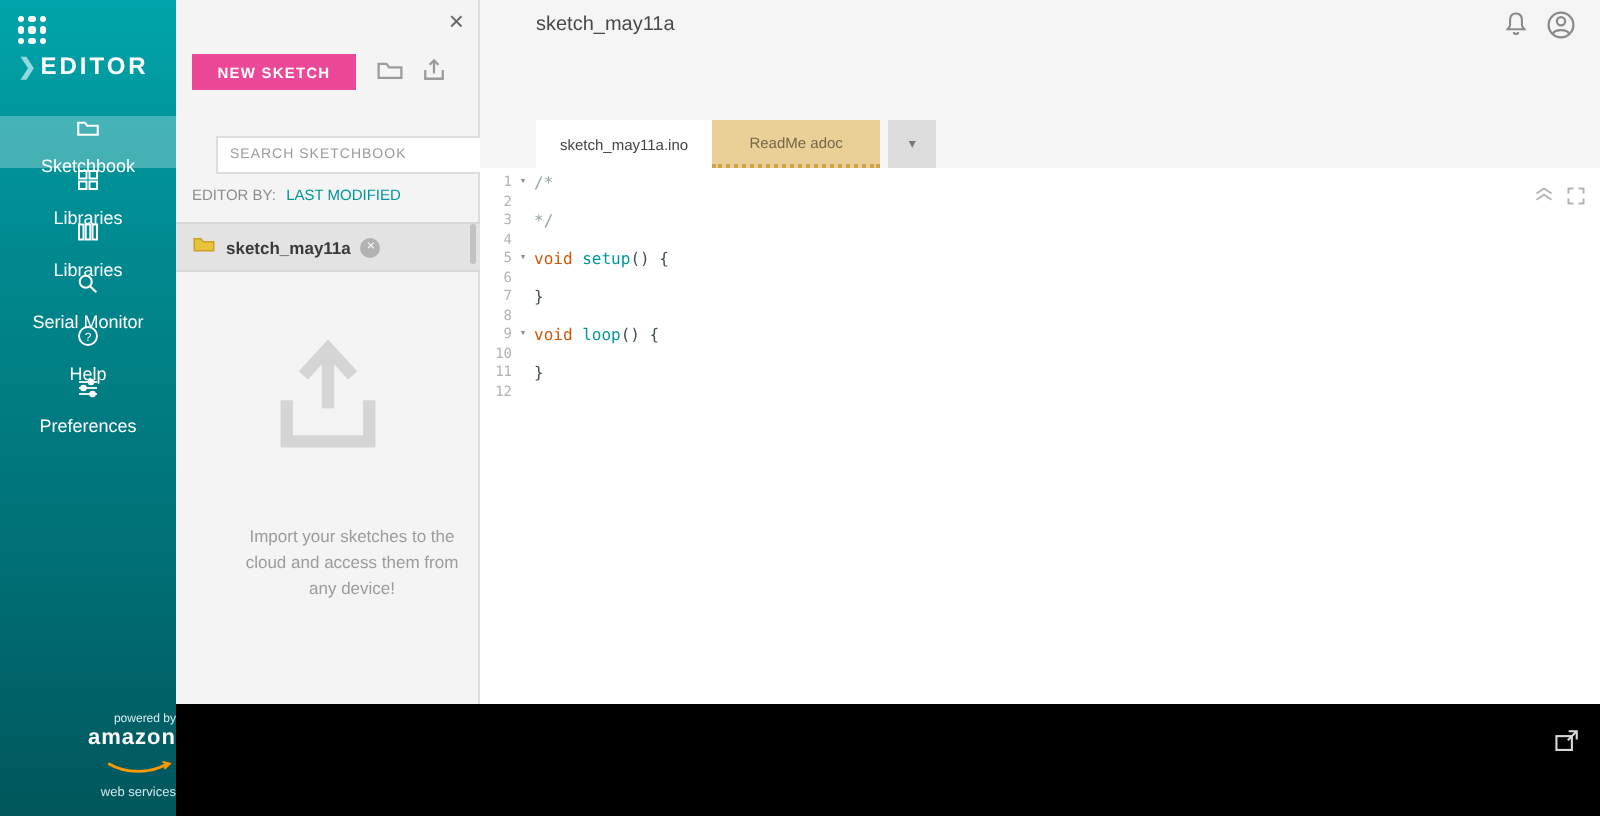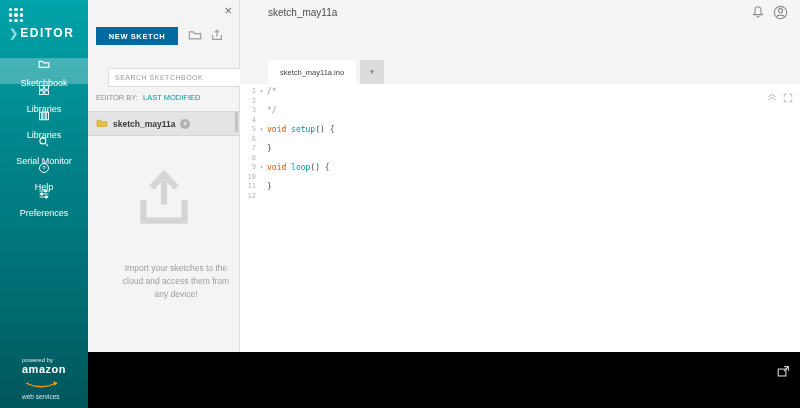--- a/index.html
+++ b/index.html
@@ -14,31 +14,31 @@
     display:grid; grid-template-columns:repeat(3,1fr); grid-template-rows:repeat(3,1fr); gap:2px; cursor:pointer; }
   .apps-grid i { background:#fff; border-radius:50%; display:block; }
   .logo { position:absolute; top:26px; left:9px; color:#fff; font-weight:bold;
     font-size:12px; letter-spacing:1.5px; display:flex; align-items:center; gap:2px; }
   .logo .chev { color:#8fdade; font-size:11px; font-weight:bold; letter-spacing:0; }
   .menu { position:absolute; top:58px; left:0; width:100%; }
   .menu-item { height:26px; display:flex; align-items:center; gap:6px; padding:0 8px;
     color:#fff; font-size:9px; cursor:pointer; white-space:nowrap;flex-direction:column; }
   .menu-item.active { background:rgba(255,255,255,.27); }
   .menu-item svg { flex:none; }
-  .aws { position:absolute; bottom:8px; left:0; width:100%; text-align:left; color:#fff;padding-left:22px; }
+  .aws { position:absolute; bottom:8px; left:0; width:100%; text-align:right; color:#fff;padding-left:22px; }
   .aws .powered { font-size:6px; color:#d7f0f1; margin-bottom:1px; }
   .aws .amazon { font-size:11px; font-weight:bold; letter-spacing:.5px; line-height:10px; }
   .aws .sub { font-size:6.5px; color:#cfeaeb; margin-top:1px; }
 
   
   .panel { position:absolute; left:88px; top:0; width:152px; height:352px;
     background:#f4f4f4; border-right:1px solid #ddd; }
   .close-x { position:absolute; top:4px; right:7px; font-size:13px; color:#666; cursor:pointer; line-height:1; }
   .new-sketch { position:absolute; left:8px; top:27px; width:82px; height:18px;
-    background:#0369a1; color:#fff; border:none; font-size:7.5px; font-weight:bold;
+    background:#ec4899; color:#fff; border:none; font-size:7.5px; font-weight:bold;
     letter-spacing:.6px; cursor:pointer; font-family:inherit; }
   .panel-icons { position:absolute; left:100px; top:28px; display:flex; gap:8px; }
   .panel-icons span { cursor:pointer; display:block; }
   .search-wrap { position:absolute; left:8px; top:66px; width:148px; height:19px;margin-left:12px; }
   .search-wrap input { width:100%; height:100%; border:1px solid #ddd; background:#fff;
     font-size:7px; letter-spacing:.5px; color:#444; padding:0 18px 0 6px; font-family:inherit; }
   .search-wrap input::placeholder { color:#9a9a9a; }
   .search-wrap .mag { position:absolute; right:5px; top:4px; }
   .order-row { position:absolute; left:8px; top:93px; font-size:7.5px; color:#8d8d8d; }
   .order-row .val { color:#00979c; cursor:pointer; margin-left:3px; }
@@ -279,20 +279,21 @@
               <circle cx="8" cy="6" r="2.2"></circle>
               <path d="M3.8 12.7 c.6-2.6 7.8-2.6 8.4 0"></path>
             </g>
           </svg>
       </span>
     </div>
 
 
     <div class="tabbar">
       <div class="tab active">sketch_may11a.ino</div>
+      <div class="tab readme">ReadMe adoc</div>
       <div class="tab caret">▾</div>
     </div>
 
     <div class="code-area">
       <div class="editor-corner">
         <span>
           <svg width="10" height="10" viewBox="0 0 16 16">
               <g fill="none" stroke="#b5b5b5" stroke-width="1.6">
                 <path d="M2 6 L8 2 L14 6"></path>
                 <path d="M2 11 L8 7 L14 11"></path>

